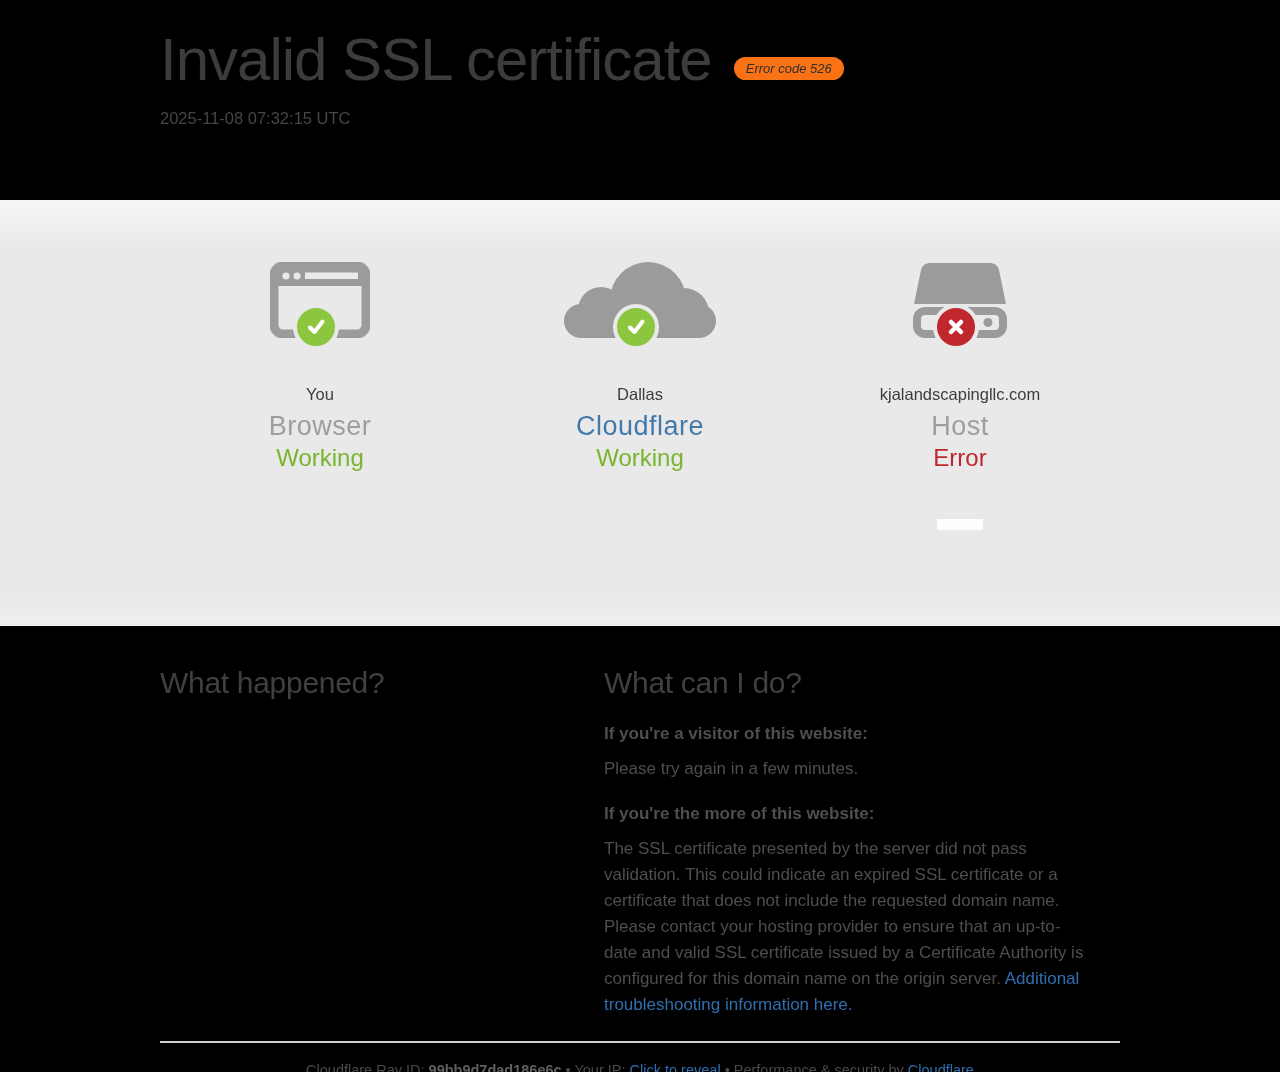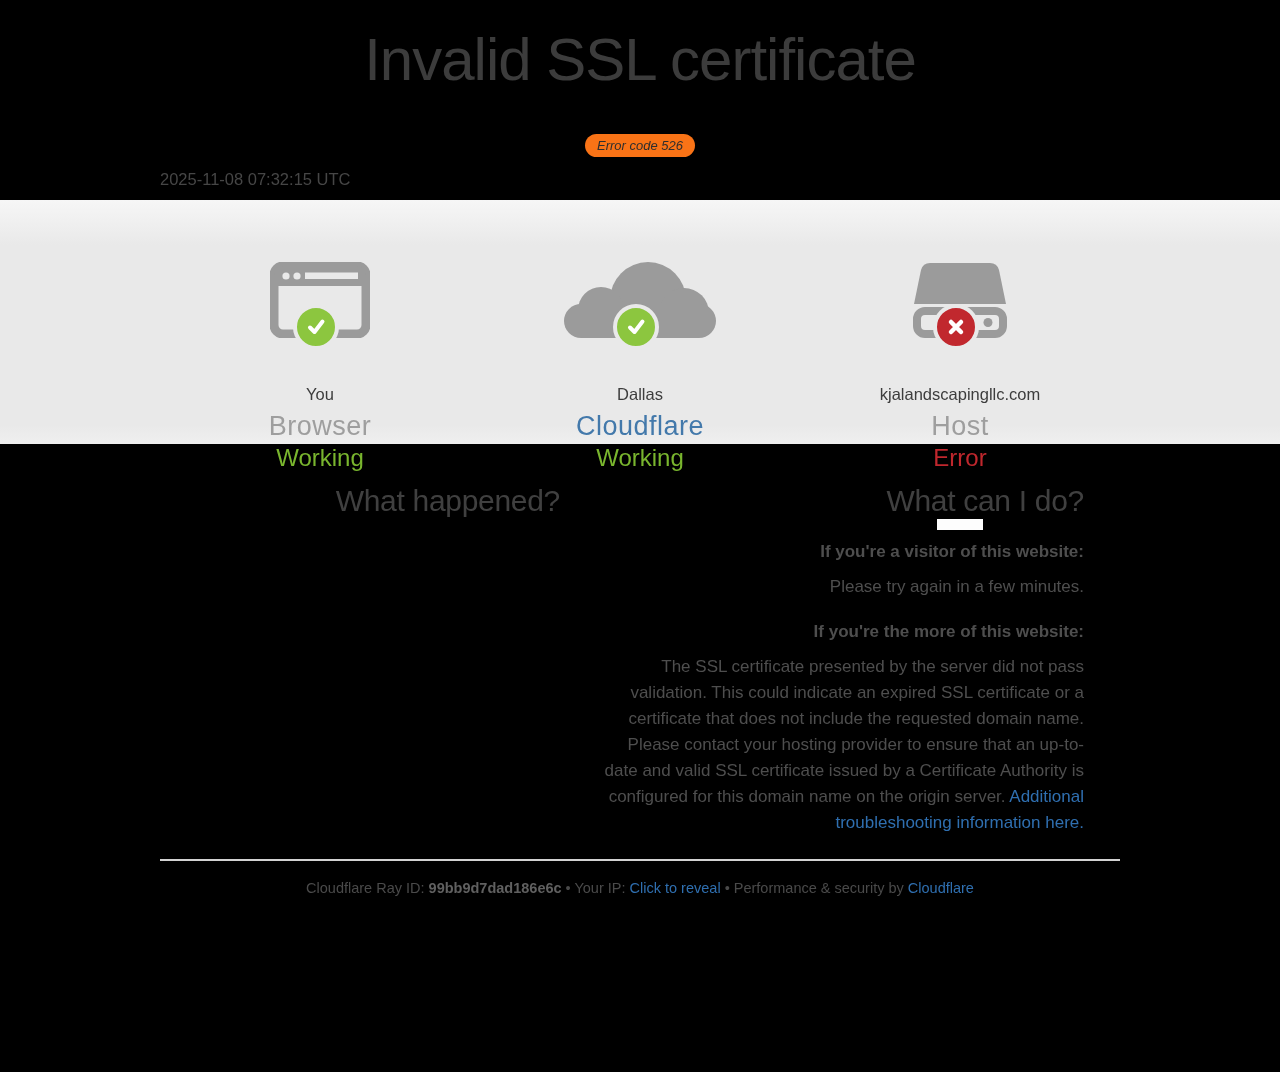--- a/index.html
+++ b/index.html
@@ -4,38 +4,38 @@
 <style>
   * { margin: 0; padding: 0; box-sizing: border-box; }
   html, body { background: #000; }
   body { font-family: "Liberation Sans", "DejaVu Sans", sans-serif; }
   .page { width: 1280px; height: 1072px; background: #000; overflow: hidden; position: relative; }
   .container { width: 960px; margin: 0 auto; }
 
   
   .header { height: 200px; background: #000; }
   .header .container { padding-top: 24px; }
-  .title-row { display: flex; align-items: center; gap: 22px; flex-direction: column; }
+  .title-row { display: flex; align-items: center; gap: 22px; }
   .page-title {
     font-size: 60px; font-weight: 300; color: #3c3c3c;
     line-height: 1.2; letter-spacing: -1px;
   }
   .badge {
     background: #f97316; color: #2e2e2e; font-size: 13px; font-weight: 400;
     padding: 4px 12px; border-radius: 12px; white-space: nowrap; margin-top: 16px; font-style: italic;
   }
   .visit-line { margin-top: 8px; font-size: 17px; color: #4a4a4a; }
   .timestamp { margin-top: 13px; font-size: 16.5px; color: #464646; }
 
   a.link-dark { color: #2f6fb0; text-decoration: none; cursor: pointer; }
   a.link-light { color: #4379ab; text-decoration: none; cursor: pointer; }
 
   
   .status-section {
-    height: 244px; position: relative;
+    height: 426px; position: relative;
     background: linear-gradient(#f6f6f6, #e9e9e9 45px, #e9e9e9 92%, #efefef);
   }
   .status-row { display: flex; padding-top: 60px; }
   .status-col { width: 320px; text-align: center; }
   .icon-wrap { position: relative; height: 78px; width: 160px; margin: 0 auto; }
   .icon-wrap svg.node { position: absolute; left: 50%; transform: translateX(-50%); bottom: 0; }
   .state-badge {
     position: absolute; left: 50%; margin-left: -27px; top: 44px;
     width: 46px; height: 46px; border-radius: 50%;
     border: 4px solid #e9e9e9;
@@ -50,21 +50,21 @@
   .status-state.ok { color: #79b52e; }
   .status-state.error { color: #c0272d; }
   .white-artifact {
     position: absolute; left: 937px; top: 319px; width: 46px; height: 11px;
     background: #fdfdfd;
   }
 
   
   .body-section { height: 542px; background: #000; }
   .body-section .container { padding-top: 40px; }
-  .columns { display: flex; text-align: right; }
+  .columns { display: flex; }
   .col-left { width: 400px; }
   .col-right { width: 480px; margin-left: 44px; }
   h2.section-heading { font-size: 30px; font-weight: 300; color: #404040; margin-bottom: 24px; letter-spacing: -0.3px; }
   .body-text { font-size: 17px; line-height: 26px; color: #4e4e4e; }
   h3.sub-heading { font-size: 17px; font-weight: 700; color: #4e4e4e; margin-bottom: 12px; }
   .para-gap { margin-bottom: 22px; }
   .owner-para { margin-top: 0; }
 
   .divider { border: 0; border-top: 2px solid #d2d2d2; margin-top: 23px; width: 960px; }
 

